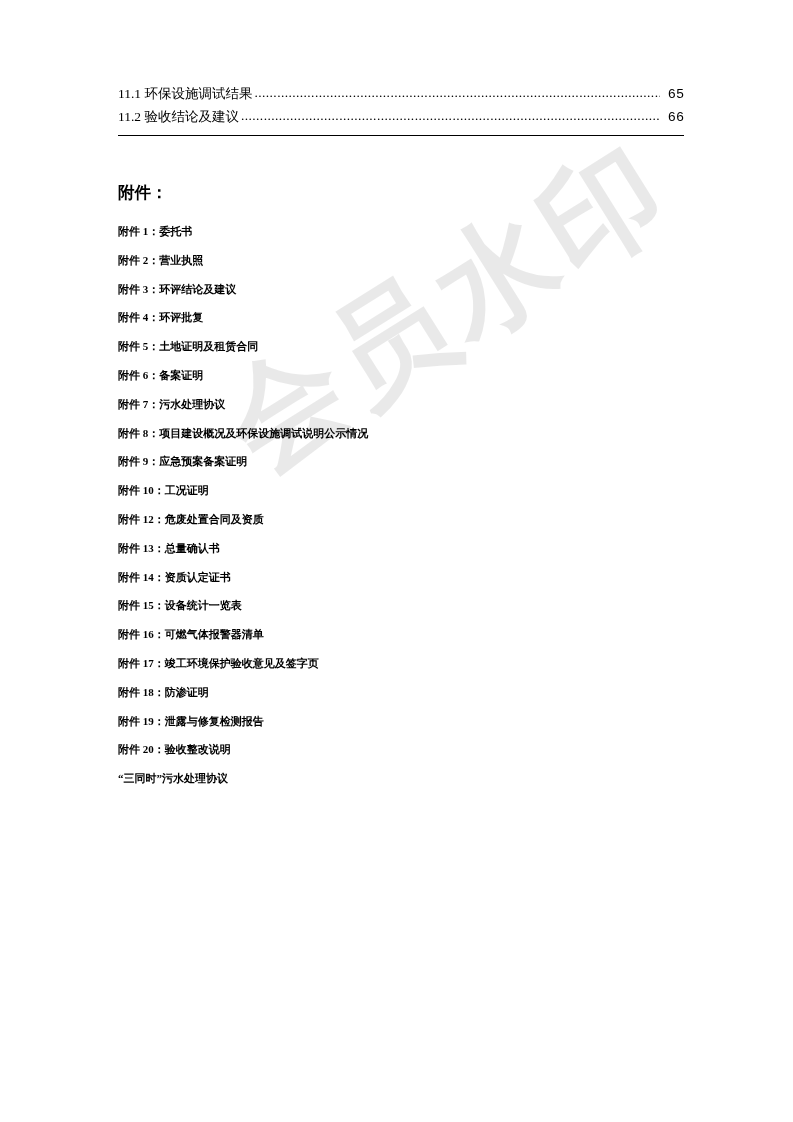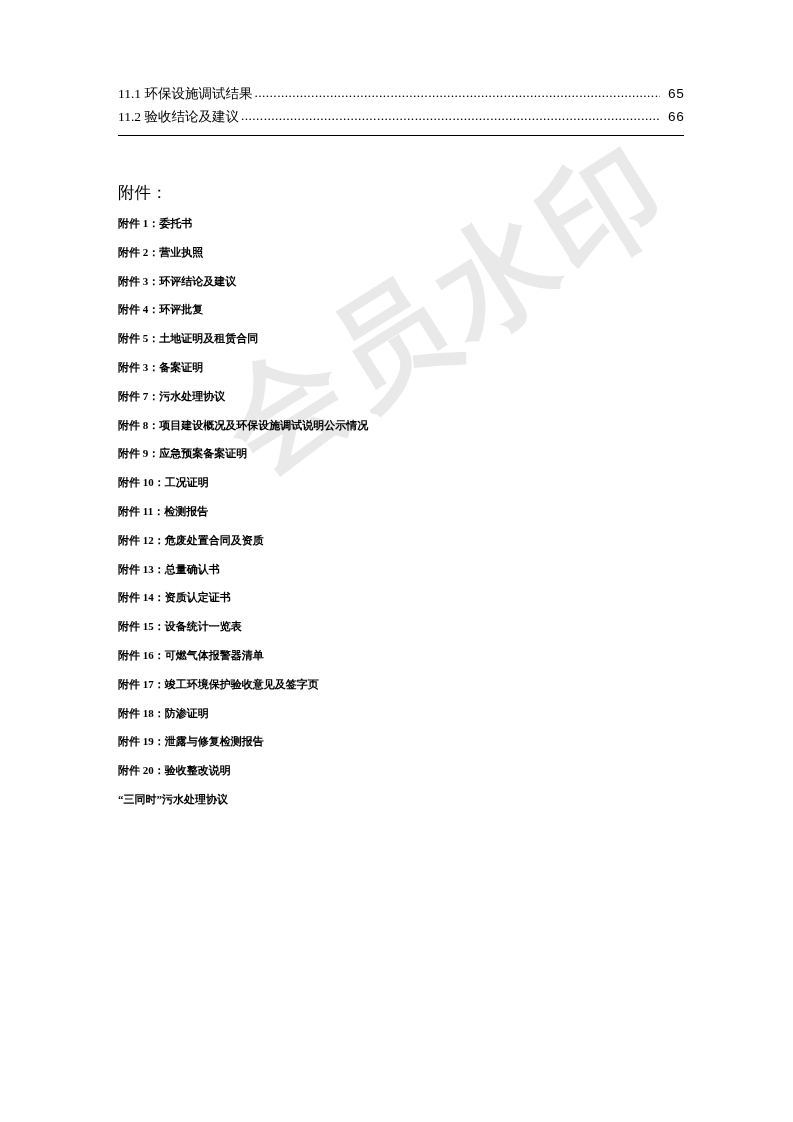--- a/index.html
+++ b/index.html
@@ -72,24 +72,24 @@
 
   
   .attach {
     position: absolute;
     left: 118px;
     top: 178px;
     width: 600px;
   }
   .attach-title {
     font-size: 16.5px;
-    font-weight: normal;
+    font-weight: bold;
     line-height: 30px;
     color: #000000;
-    margin-bottom: 1px;
+    margin-bottom: 9px;
   }
   .attach-item {
     font-size: 11px;
     font-weight: bold;
     line-height: 28.8px;
     color: #000000;
     white-space: nowrap;
   }
 
   
@@ -141,26 +141,25 @@
       <span>会员水印</span>
     </div>
 
     <div class="attach">
       <div class="attach-title">附件：</div>
       <div class="attach-item">附件 1：委托书</div>
       <div class="attach-item">附件 2：营业执照</div>
       <div class="attach-item">附件 3：环评结论及建议</div>
       <div class="attach-item">附件 4：环评批复</div>
       <div class="attach-item">附件 5：土地证明及租赁合同</div>
-      <div class="attach-item">附件 3：备案证明</div>
+      <div class="attach-item">附件 6：备案证明</div>
       <div class="attach-item">附件 7：污水处理协议</div>
       <div class="attach-item">附件 8：项目建设概况及环保设施调试说明公示情况</div>
       <div class="attach-item">附件 9：应急预案备案证明</div>
       <div class="attach-item">附件 10：工况证明</div>
-      <div class="attach-item">附件 11：检测报告</div>
       <div class="attach-item">附件 12：危废处置合同及资质</div>
       <div class="attach-item">附件 13：总量确认书</div>
       <div class="attach-item">附件 14：资质认定证书</div>
       <div class="attach-item">附件 15：设备统计一览表</div>
       <div class="attach-item">附件 16：可燃气体报警器清单</div>
       <div class="attach-item">附件 17：竣工环境保护验收意见及签字页</div>
       <div class="attach-item">附件 18：防渗证明</div>
       <div class="attach-item">附件 19：泄露与修复检测报告</div>
       <div class="attach-item">附件 20：验收整改说明</div>
       <div class="attach-item">“三同时”污水处理协议</div>

